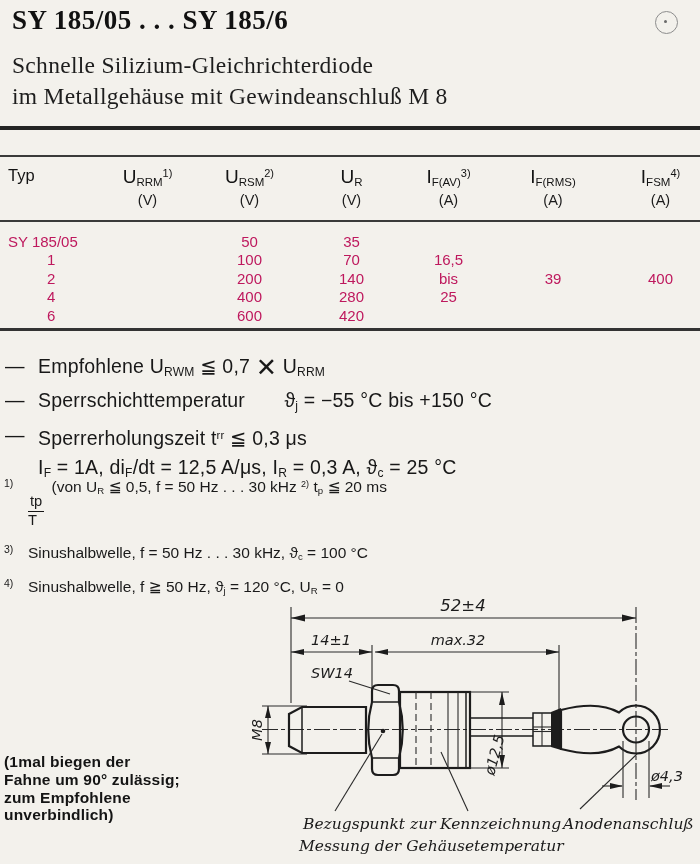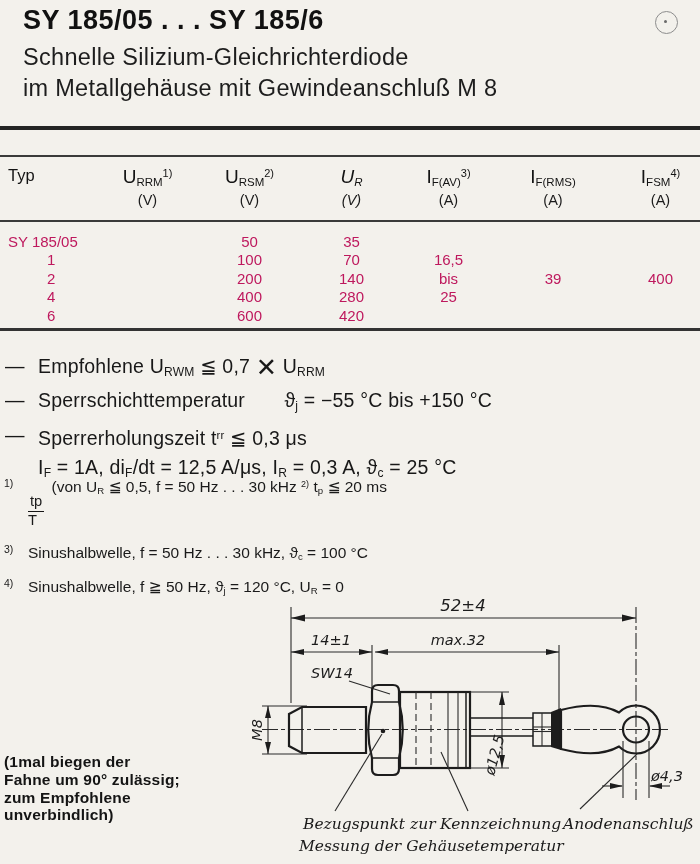--- a/index.html
+++ b/index.html
@@ -2,37 +2,37 @@
 <html><head>
 <meta charset="utf-8">
 <style>
   html,body{margin:0;padding:0;background:#d8d6d2;}
   .page{
     position:relative;width:700px;height:864px;margin:0 auto;
     background:#f3f1ec;overflow:hidden;color:#161616;
     font-family:"Liberation Sans","DejaVu Sans",sans-serif;
   }
   
-  .hdr{position:absolute;left:23px;top:5px;width:660px;}
+  .hdr{position:absolute;left:12px;top:5px;width:660px;font-family:Liberation Serif, serif;}
   .title{font-size:27px;font-weight:700;letter-spacing:0.5px;color:#111;}
-  .subtitle{font-size:23.5px;font-weight:400;line-height:30.5px;margin-top:6px;color:#1d1d1d;letter-spacing:0.3px;}
+  .subtitle{font-size:23.5px;font-weight:400;line-height:30.5px;margin-top:14px;color:#1d1d1d;letter-spacing:0.3px;}
   .reg-mark{position:absolute;left:655px;top:11px;width:21px;height:21px;border:1.6px solid #8d8d8d;border-radius:50%;}
   .reg-mark::after{content:"";position:absolute;left:8px;top:8px;width:3px;height:3px;background:#6a6a6a;border-radius:50%;}
   .rule{position:absolute;left:0;width:700px;background:#242424;}
   .rule-heavy{top:126px;height:4px;}
   .rule-t1{top:155px;height:2px;background:#3a3a3a;}
   .rule-t2{top:220px;height:2px;background:#3a3a3a;}
   .rule-t3{top:328px;height:3px;background:#333;}
   
   table.spec{position:absolute;top:157px;left:0;width:696px;border-collapse:collapse;table-layout:fixed;}
   table.spec th{vertical-align:top;padding-top:9px;height:52px;font-weight:400;text-align:center;}
   table.spec th:nth-child(1){width:95px;text-align:left;padding-left:8px;}
   table.spec th:nth-child(2){width:85px;}
   table.spec th:nth-child(3){width:115px;}
-  table.spec th:nth-child(4){width:85px;font-style:italic;}
+  table.spec th:nth-child(4){width:85px;}
   table.spec th:nth-child(5){width:105px;}
   table.spec th:nth-child(6){width:100px;}
   table.spec th:nth-child(7){width:111px;}
   .sym{font-size:19px;color:#141414;white-space:nowrap;}
   th:first-child .sym{font-size:16.5px;}
   .sym .sub{font-size:11.5px;}
   .sym .sup{font-size:11px;}
   .unit{font-size:14.5px;margin-top:4px;color:#1b1b1b;}
   table.spec td{font-size:15px;height:18.5px;padding:0;text-align:center;color:#be185d;}
   table.spec tbody tr:first-child td{padding-top:13px;}

